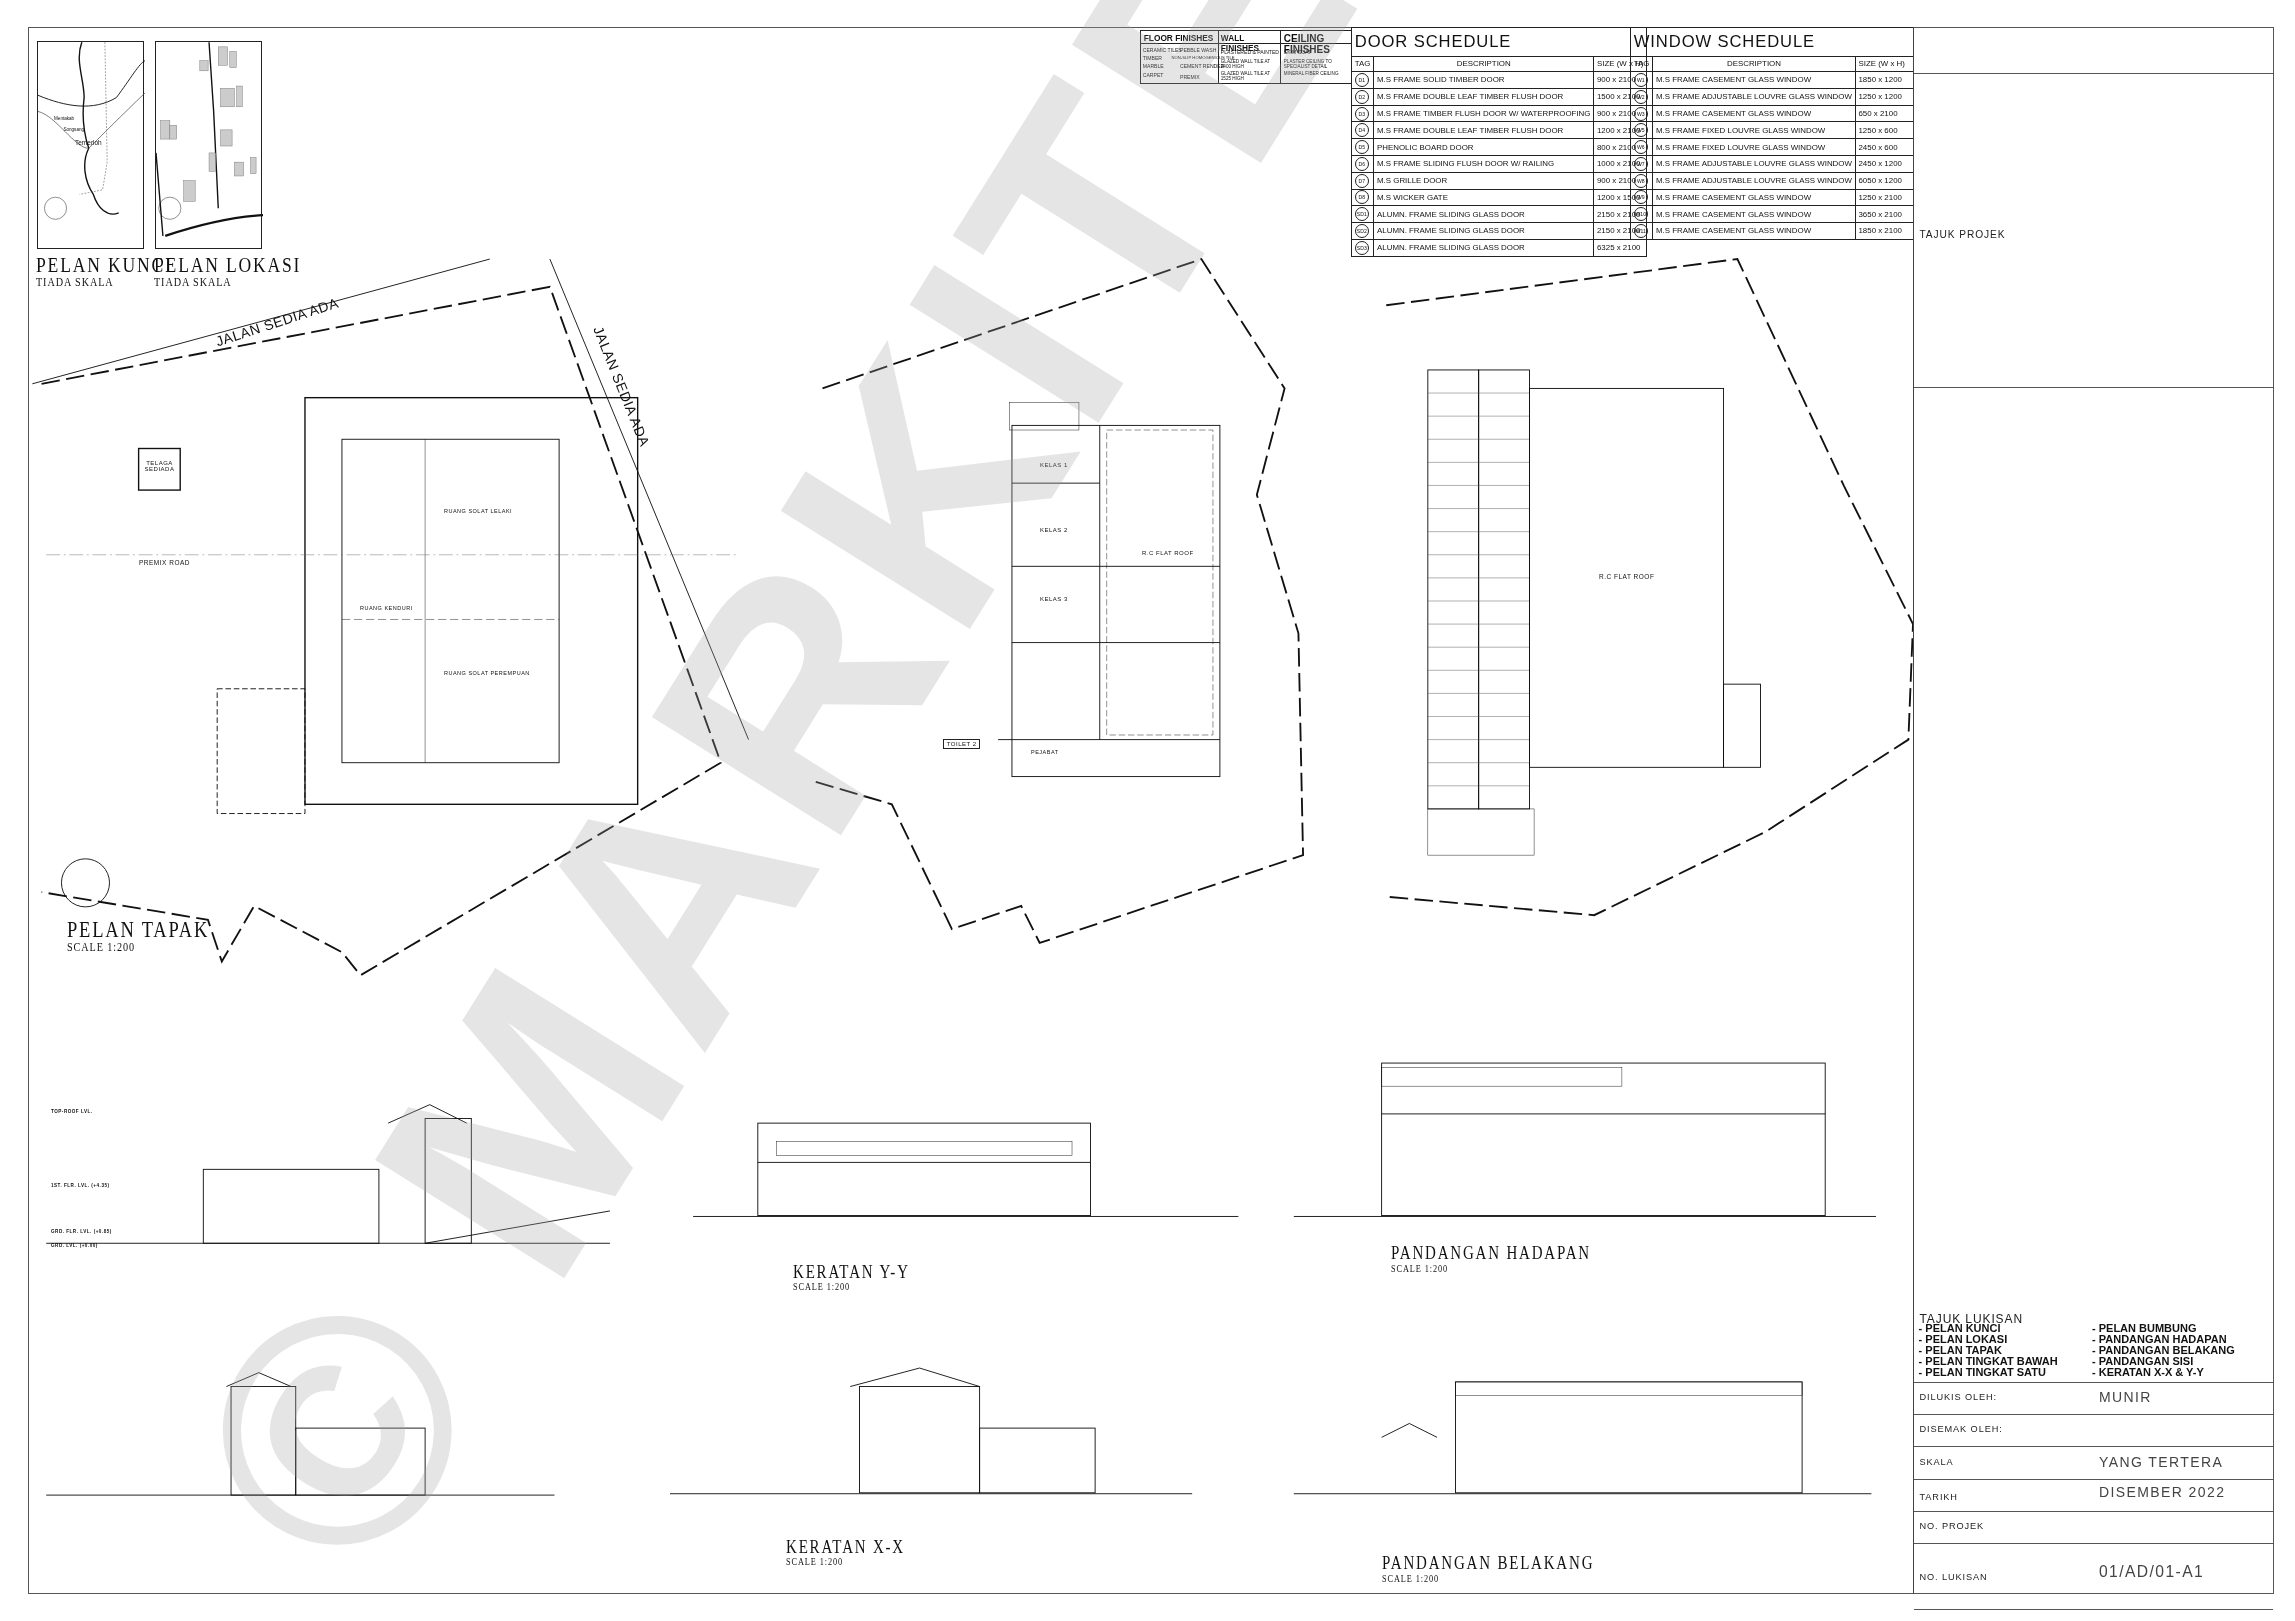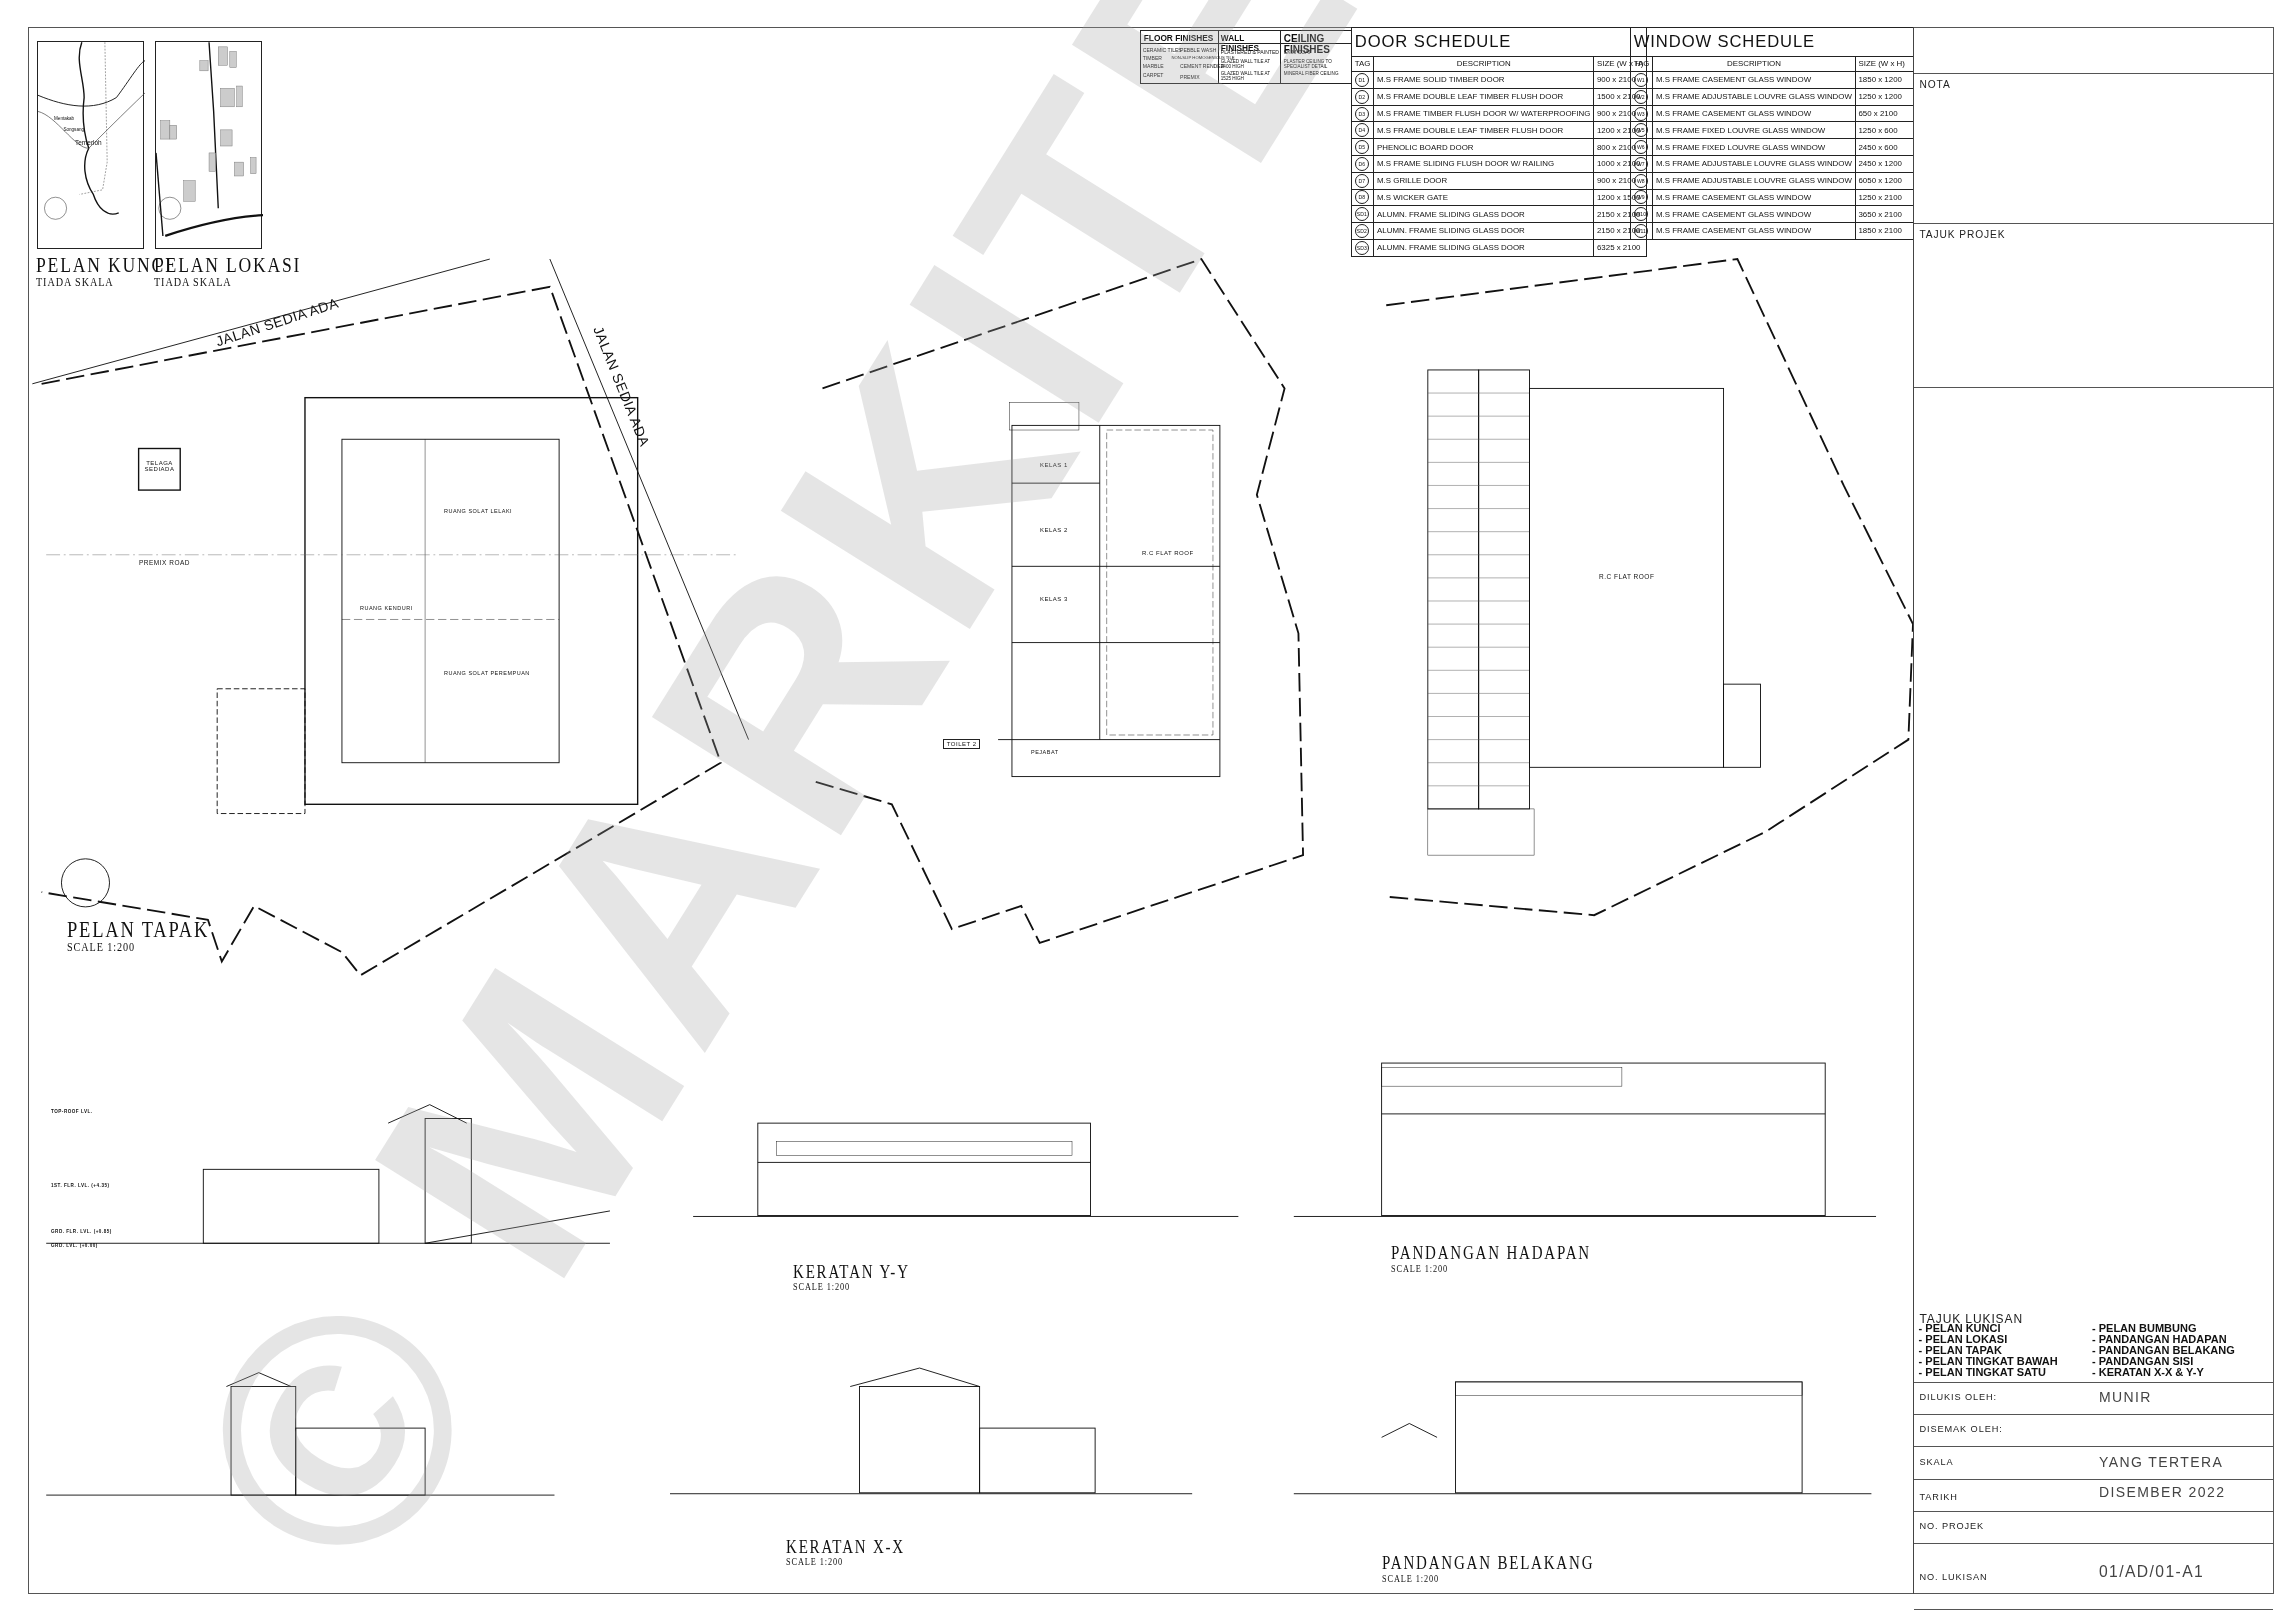--- a/index.html
+++ b/index.html
@@ -362,23 +362,20 @@
 
 <div class="abs cad" style="left:51px;top:1109px;font-size:4.6px;font-weight:bold;">TOP-ROOF LVL.</div>
 <div class="abs cad" style="left:51px;top:1183px;font-size:4.6px;font-weight:bold;">1ST. FLR. LVL. (+4.35)</div>
 <div class="abs cad" style="left:51px;top:1229px;font-size:4.6px;font-weight:bold;">GRD. FLR. LVL. (+0.85)</div>
 <div class="abs cad" style="left:51px;top:1243px;font-size:4.6px;font-weight:bold;">GRD. LVL. (+0.00)</div>
 
 <div class="watermark" style="left:116px;top:1433px;">© MARKITEK</div>
 
 <div class="tb">
   <div class="row" style="top:0;height:46px;"></div>
-  <div class="row" style="top:46px;height:150px;">
-    <div class="lbl" style="top:5.5px;">NOTA</div>
-  </div>
   <div class="row" style="top:196px;height:164px;">
     <div class="lbl" style="top:5.5px;">TAJUK PROJEK</div>
   </div>
   <div class="row" style="top:1280px;height:75px;">
     <div class="lbl" style="top:4.6px;font-size:12px;">TAJUK LUKISAN</div>
     <div class="list" style="left:4.6px;top:15.7px;font-size:11px;line-height:11px;">
       <div>- PELAN KUNCI</div>
       <div>- PELAN LOKASI</div>
       <div>- PELAN TAPAK</div>
       <div>- PELAN TINGKAT BAWAH</div>

